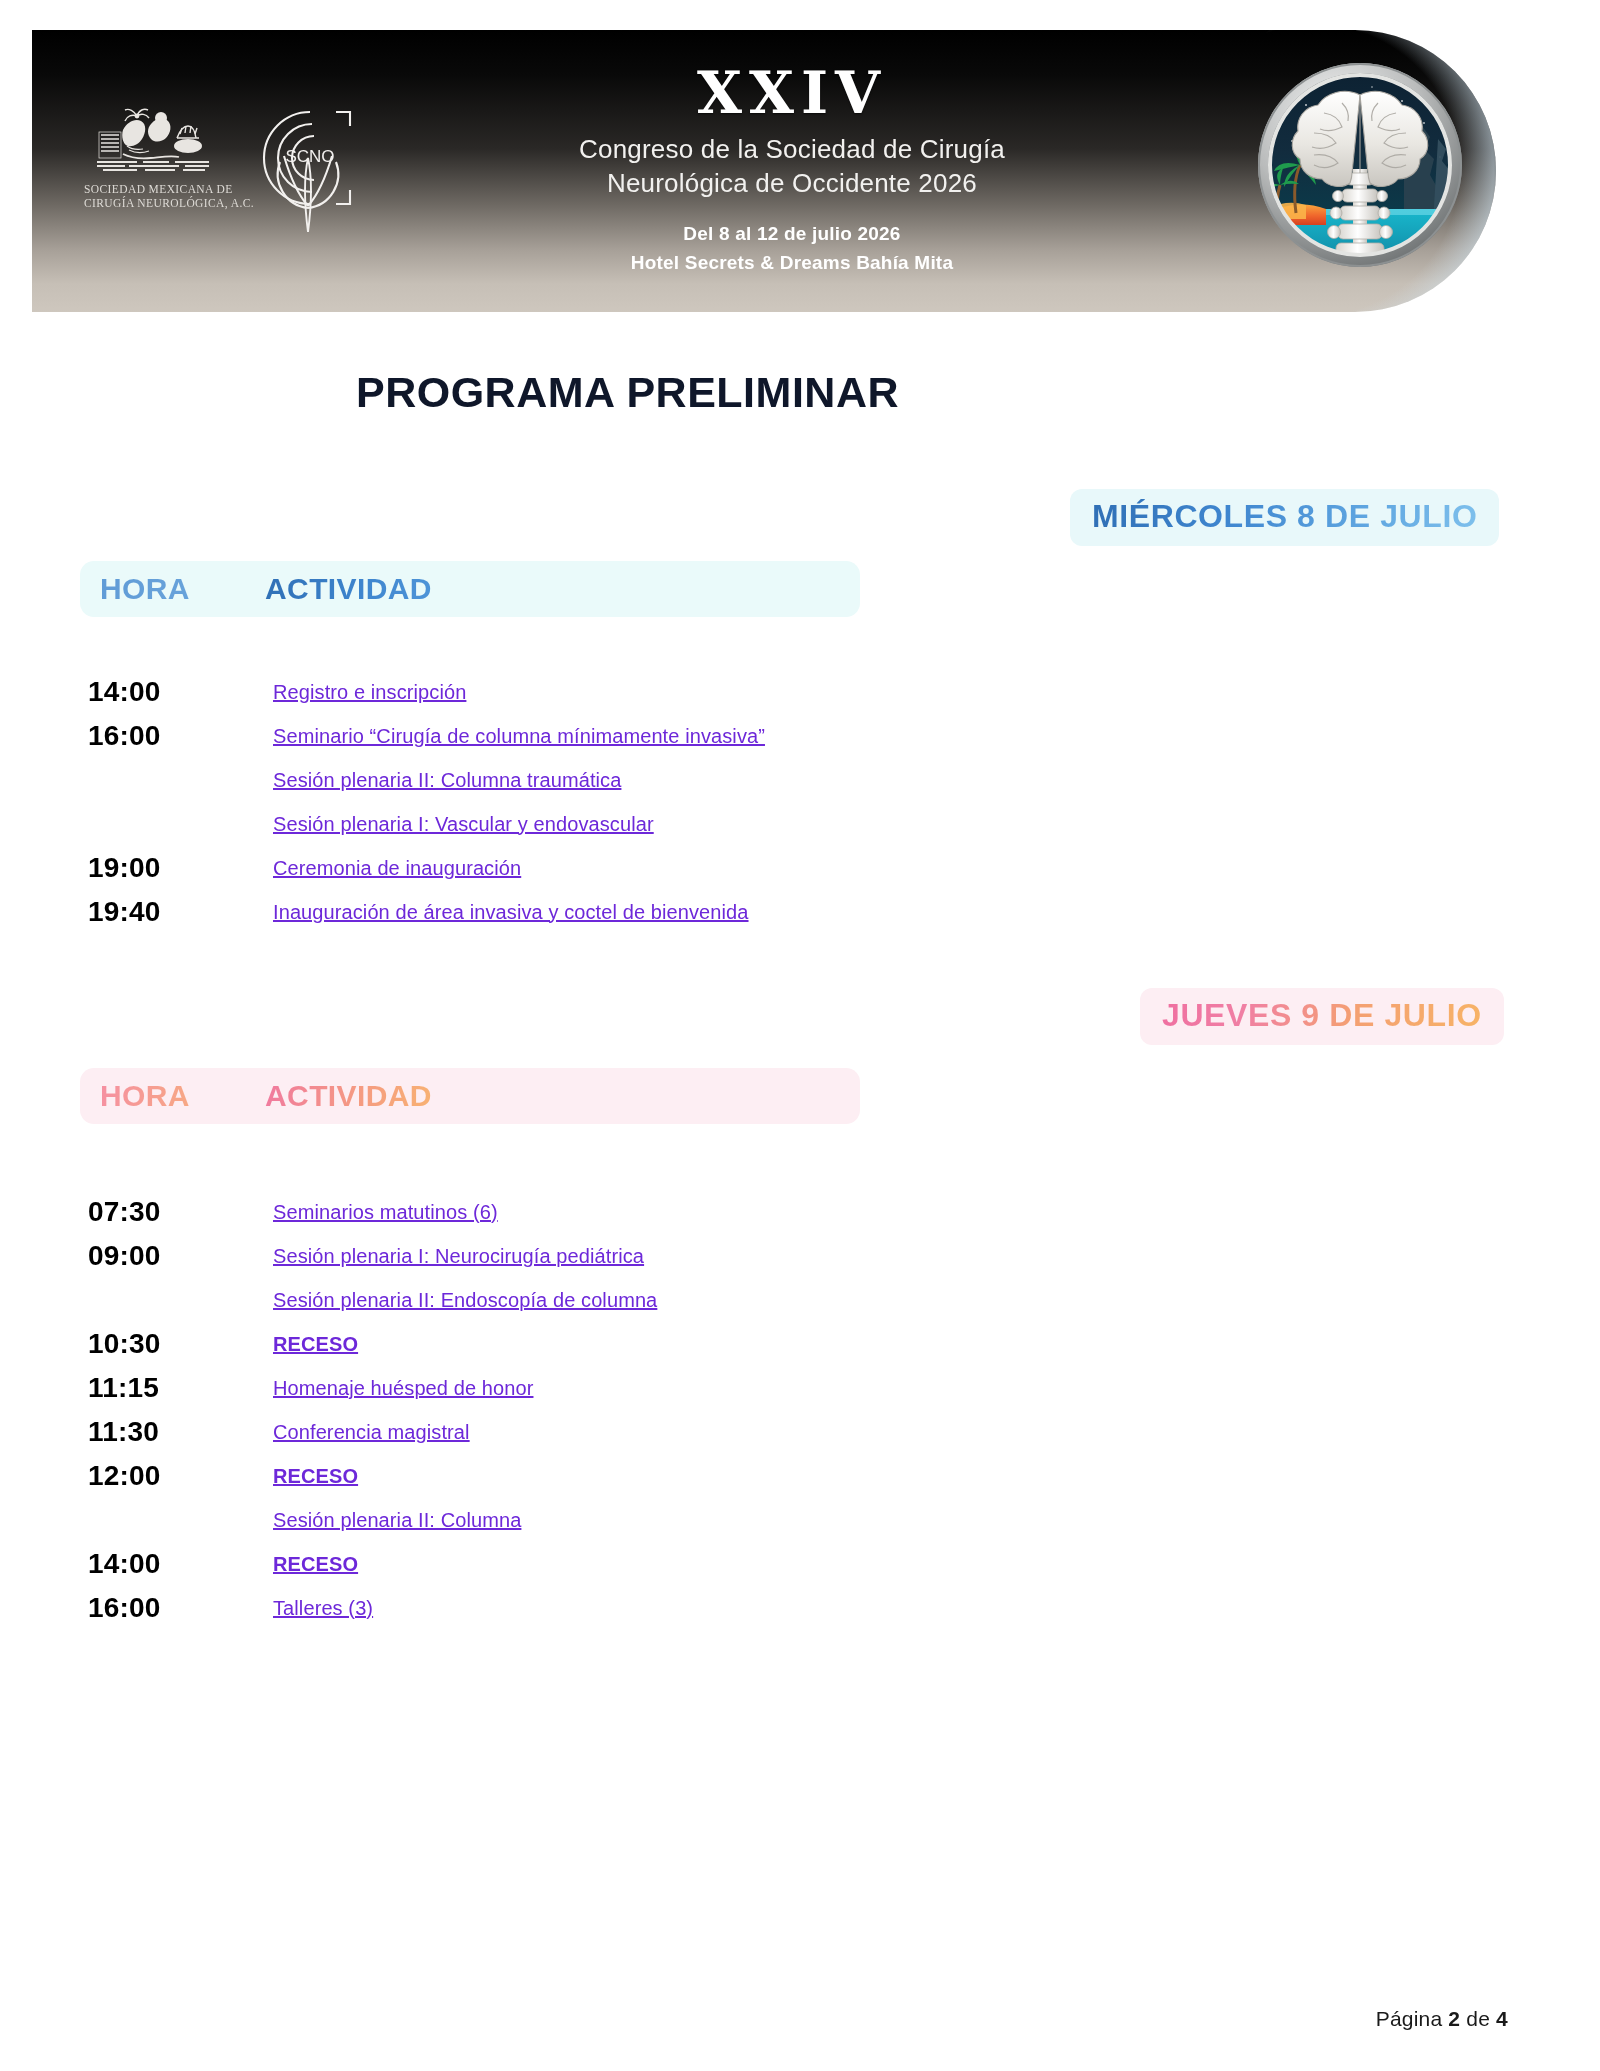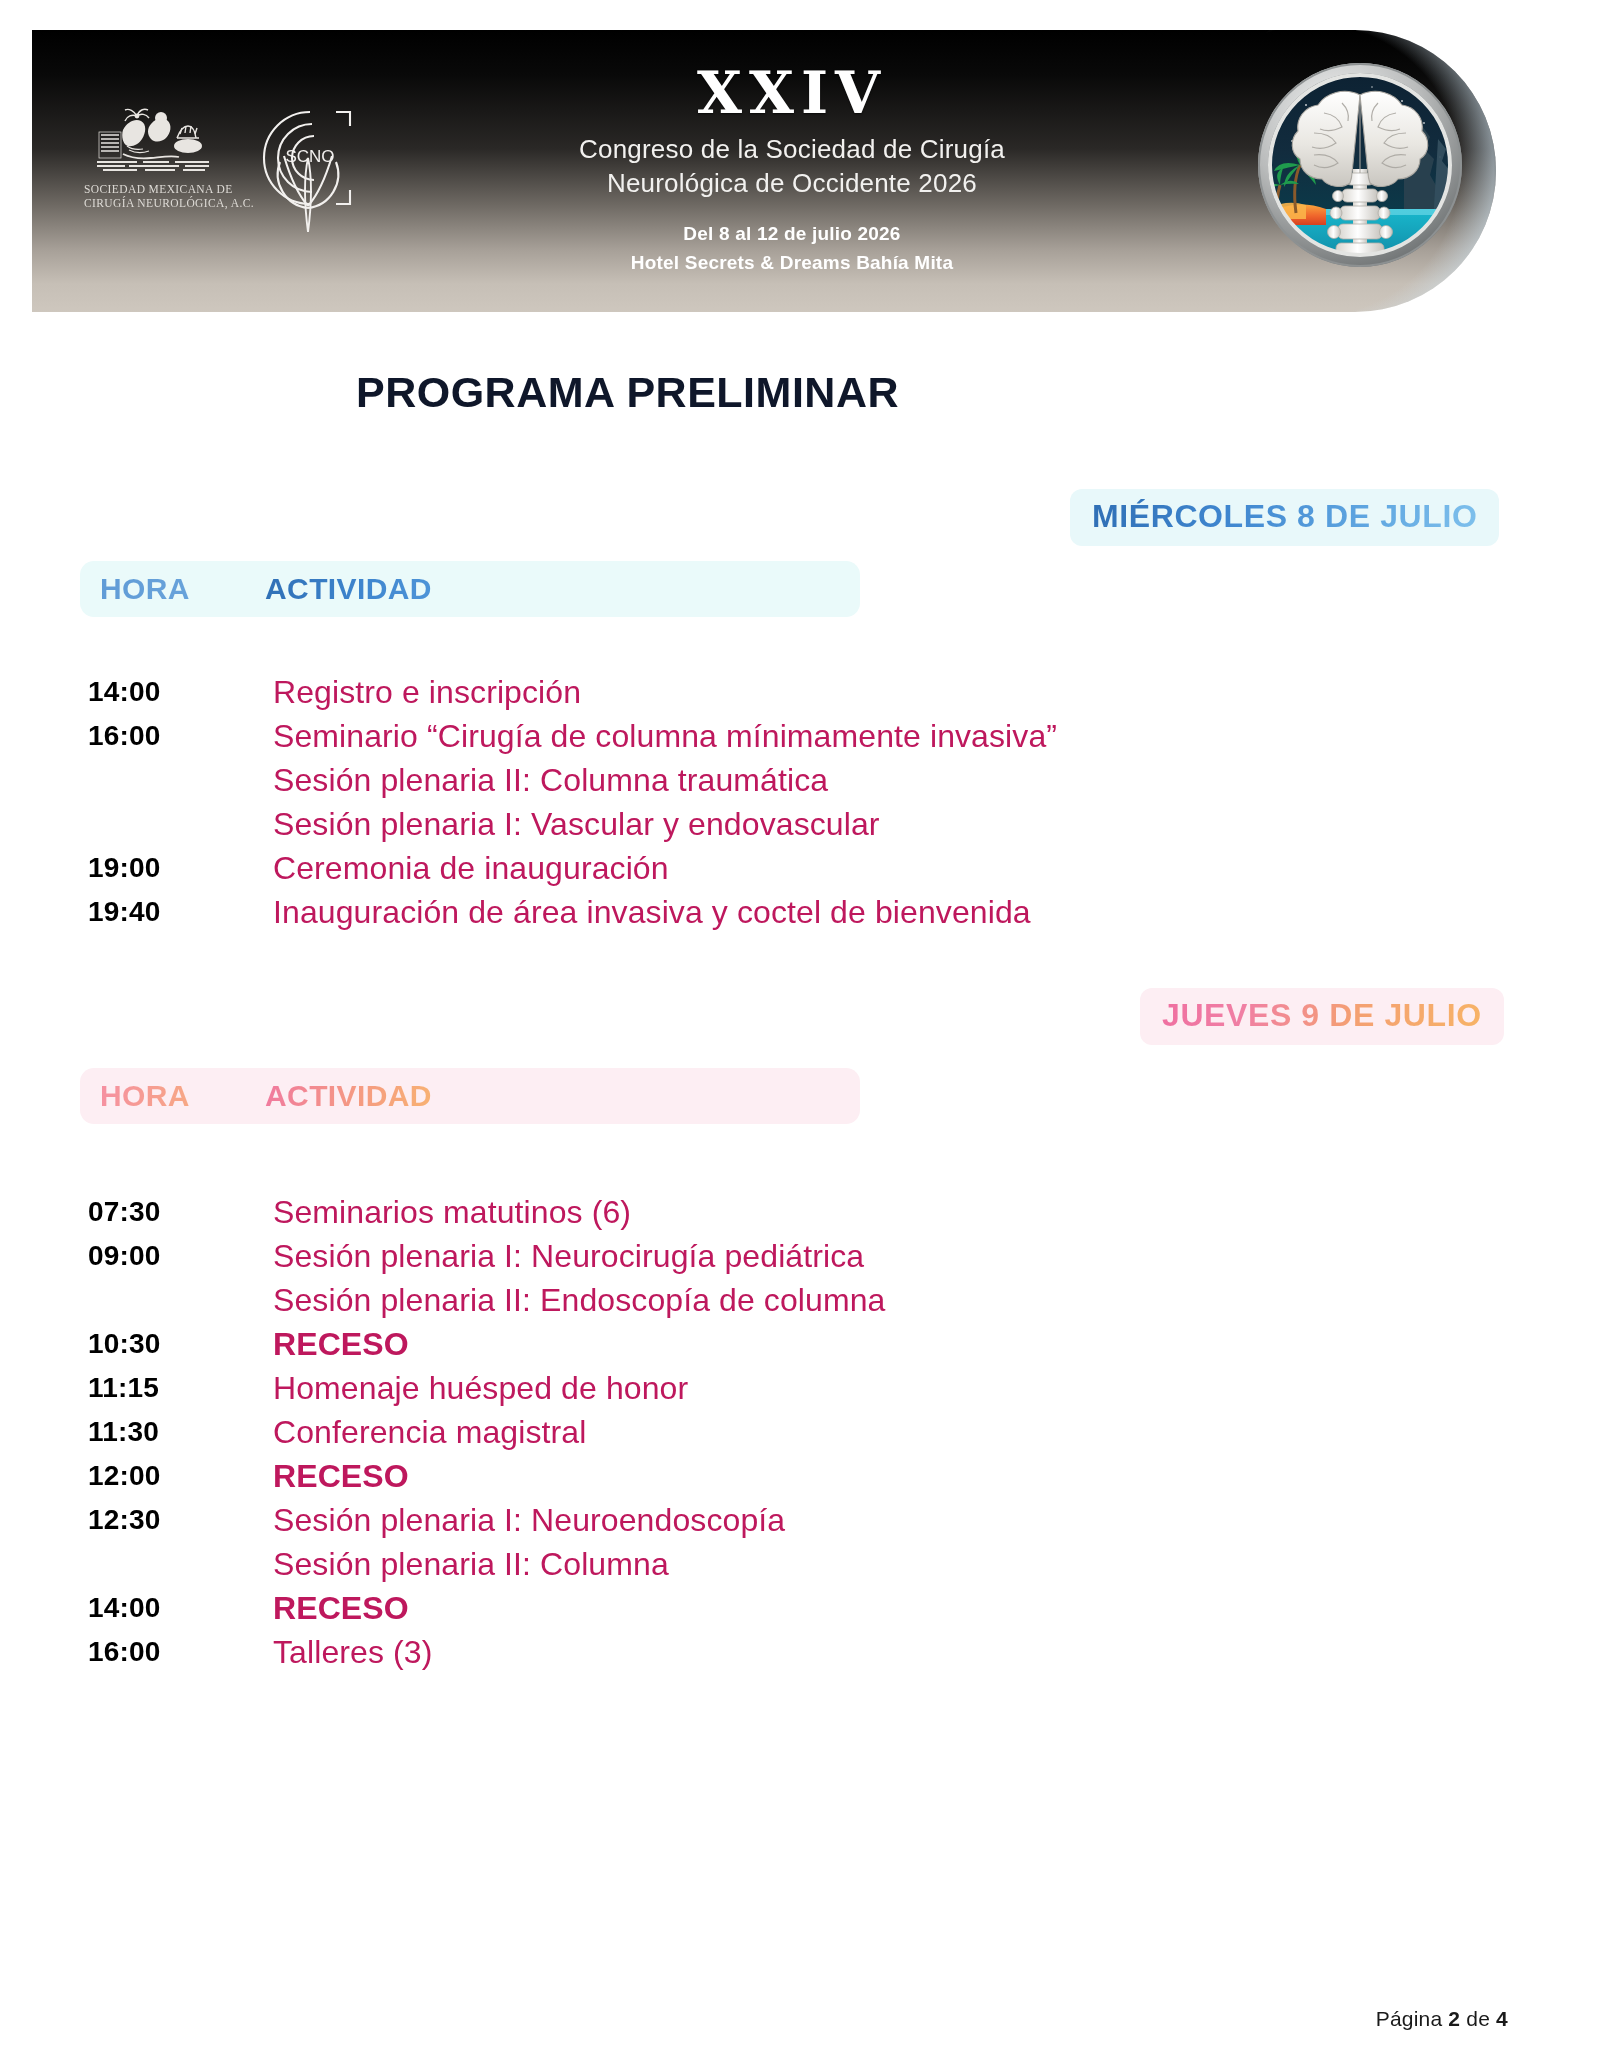--- a/index.html
+++ b/index.html
@@ -225,24 +225,25 @@
   }
   .srow .time {
     width: 185px;
     flex: none;
     font-size: 28px;
     font-weight: bold;
     color: #000000;
     letter-spacing: 0.2px;
   }
   .srow .act {
-    font-size: 32px;
-    color: #be185d;
+    font-size: 20px;
+    color: #6d28d9;
     letter-spacing: 0.1px;
     white-space: nowrap;
+    text-decoration: underline;
   }
   .srow .act.bold { font-weight: bold; }
 
   
   .footer {
     position: absolute;
     right: 92px;
     bottom: 40px;
     font-size: 21px;
     color: #1a1a1a;
@@ -502,24 +503,20 @@
   </div>
   <div class="srow">
     <span class="time">11:30</span>
     <span class="act">Conferencia magistral</span>
   </div>
   <div class="srow">
     <span class="time">12:00</span>
     <span class="act bold">RECESO</span>
   </div>
   <div class="srow">
-    <span class="time">12:30</span>
-    <span class="act">Sesión plenaria I: Neuroendoscopía</span>
-  </div>
-  <div class="srow">
     <span class="time"></span>
     <span class="act">Sesión plenaria II: Columna</span>
   </div>
   <div class="srow">
     <span class="time">14:00</span>
     <span class="act bold">RECESO</span>
   </div>
   <div class="srow">
     <span class="time">16:00</span>
     <span class="act">Talleres (3)</span>

